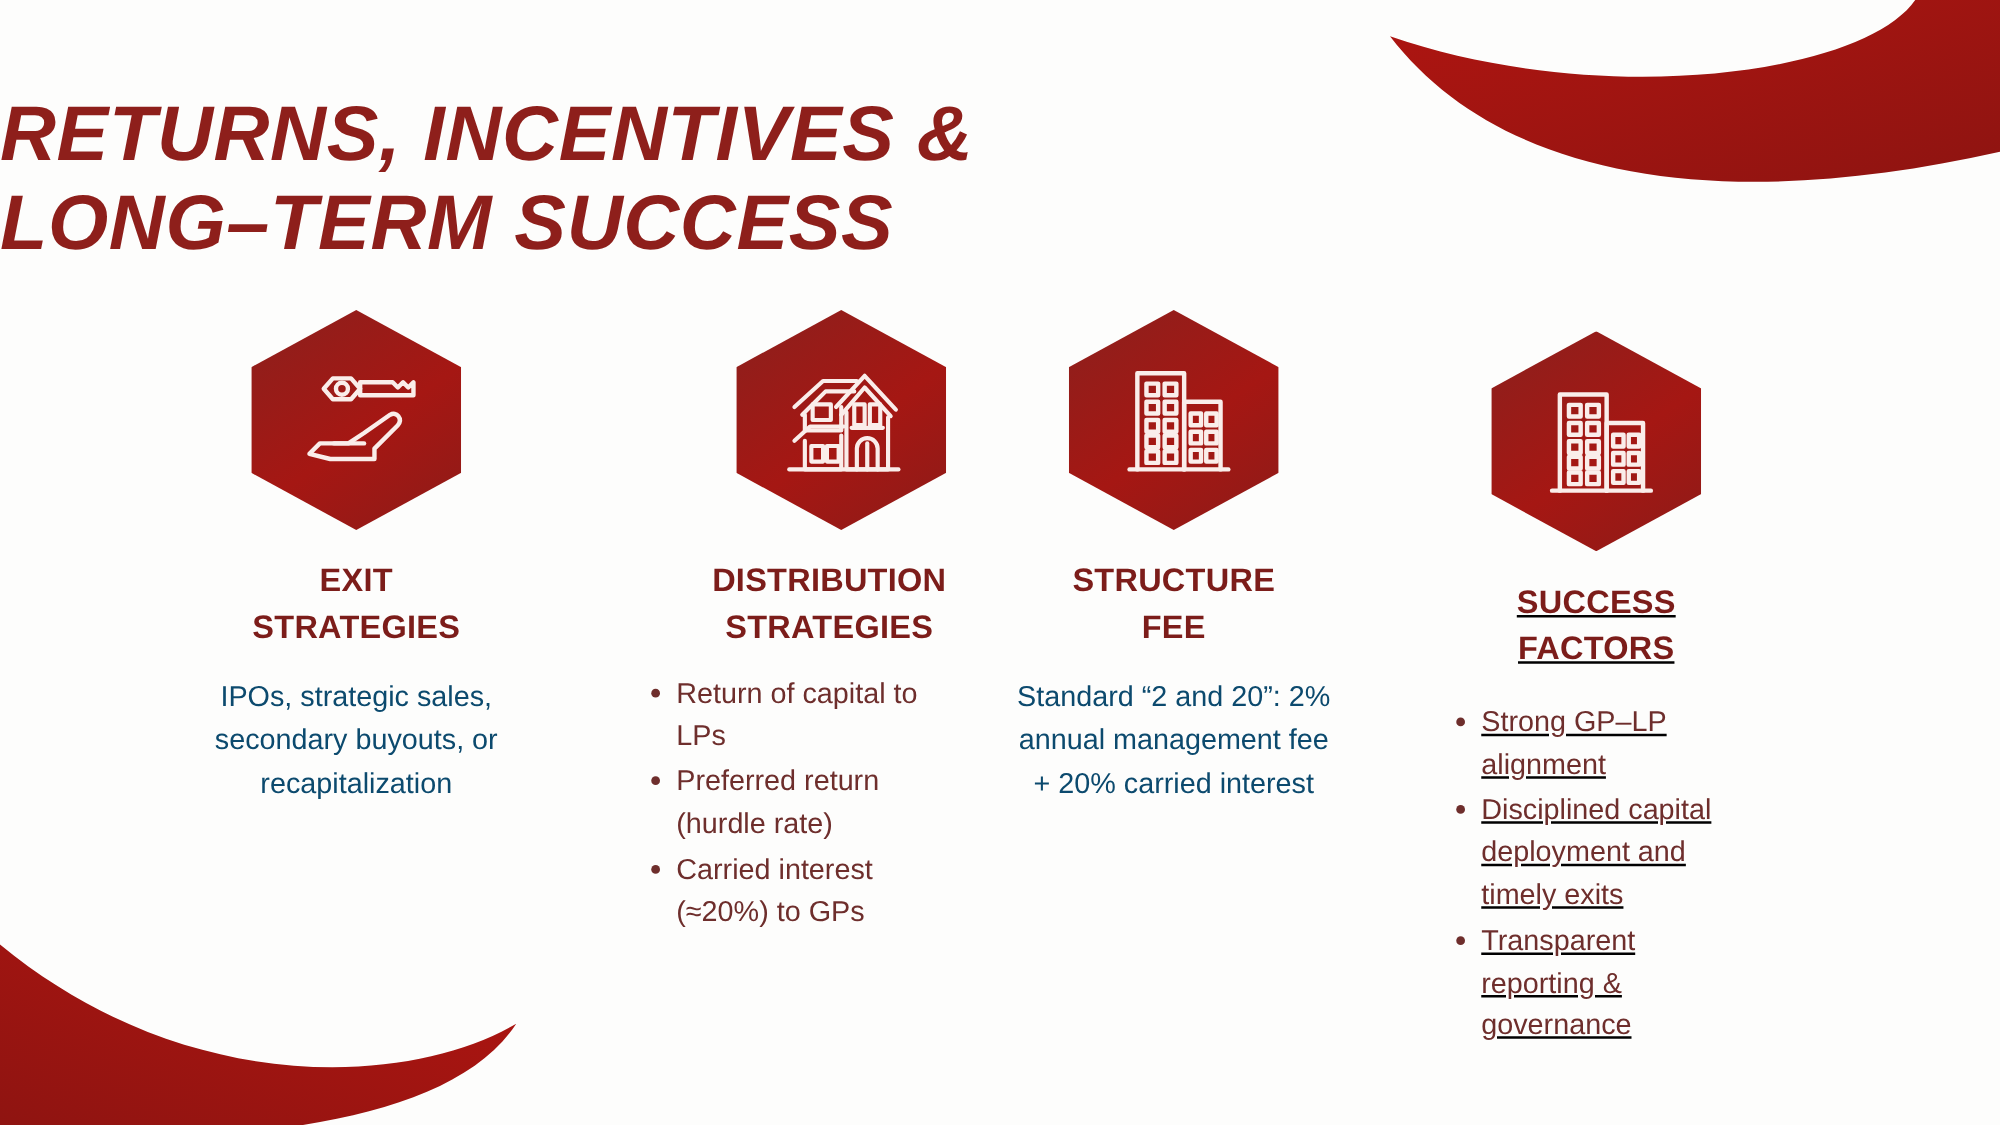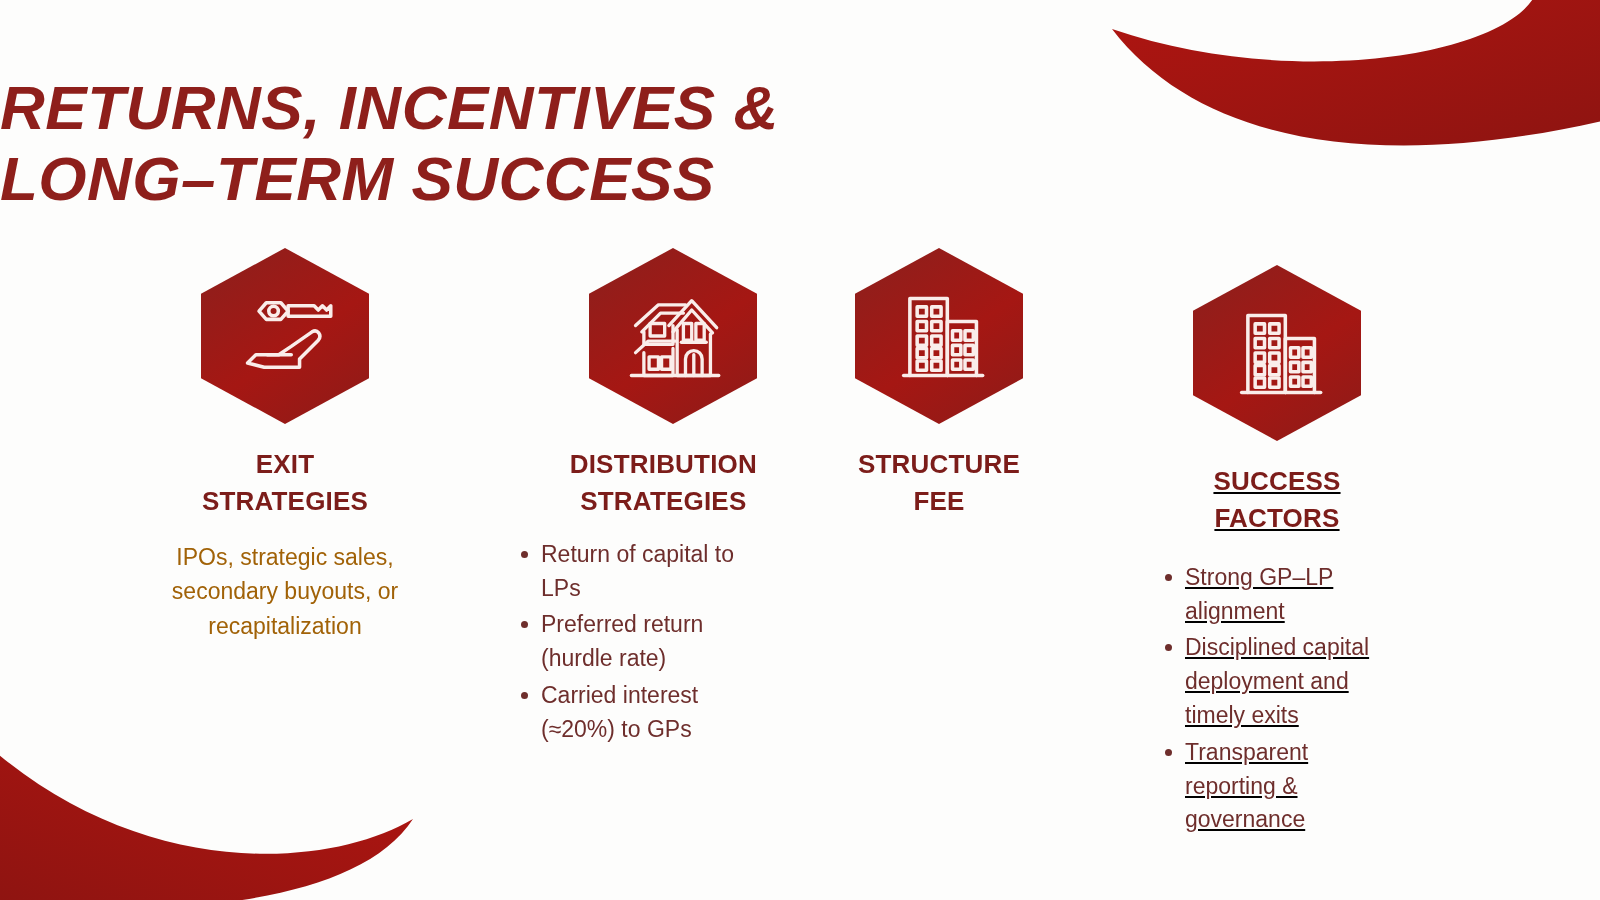--- a/index.html
+++ b/index.html
@@ -113,21 +113,21 @@
     color: #7C1D1A;
     text-align: center;
     letter-spacing: 0.2px;
   }
 
   
   .col-para {
     margin-top: 20px;
     font-size: 23px;
     line-height: 1.5;
-    color: #a16207;
+    color: #0c4a6e;
     text-align: center;
     width: 248px;
   }
 
   
   .col-list {
     margin: 18px 0 0 0;
     padding: 0 0 0 4px;
     list-style: none;
     width: 240px;
@@ -285,20 +285,21 @@
               <rect x="75" y="59" width="8" height="9"></rect>
             <rect x="63" y="73" width="8" height="9"></rect>
               <rect x="75" y="73" width="8" height="9"></rect>
           </svg>
         </div>
       </div>
       <div class="col-heading">
         <div>STRUCTURE</div>
         <div>FEE</div>
       </div>
+      <div class="col-para">Standard “2 and 20”: 2% annual management fee + 20% carried interest</div>
     </div>
 
     <div class="column col-3">
       <div class="hex">
         <div class="hex-shape"></div>
         <div class="hex-icon">
           <svg viewBox="0 0 100 100" fill="none" stroke="#FAEDEA" stroke-width="3.4" stroke-linejoin="round" stroke-linecap="round">
             <path d="M22 88 L22 14 L58 14 L58 88"></path>
             <path d="M58 88 L58 36 L86 36 L86 88"></path>
             <path d="M16 88 L92 88"></path>

